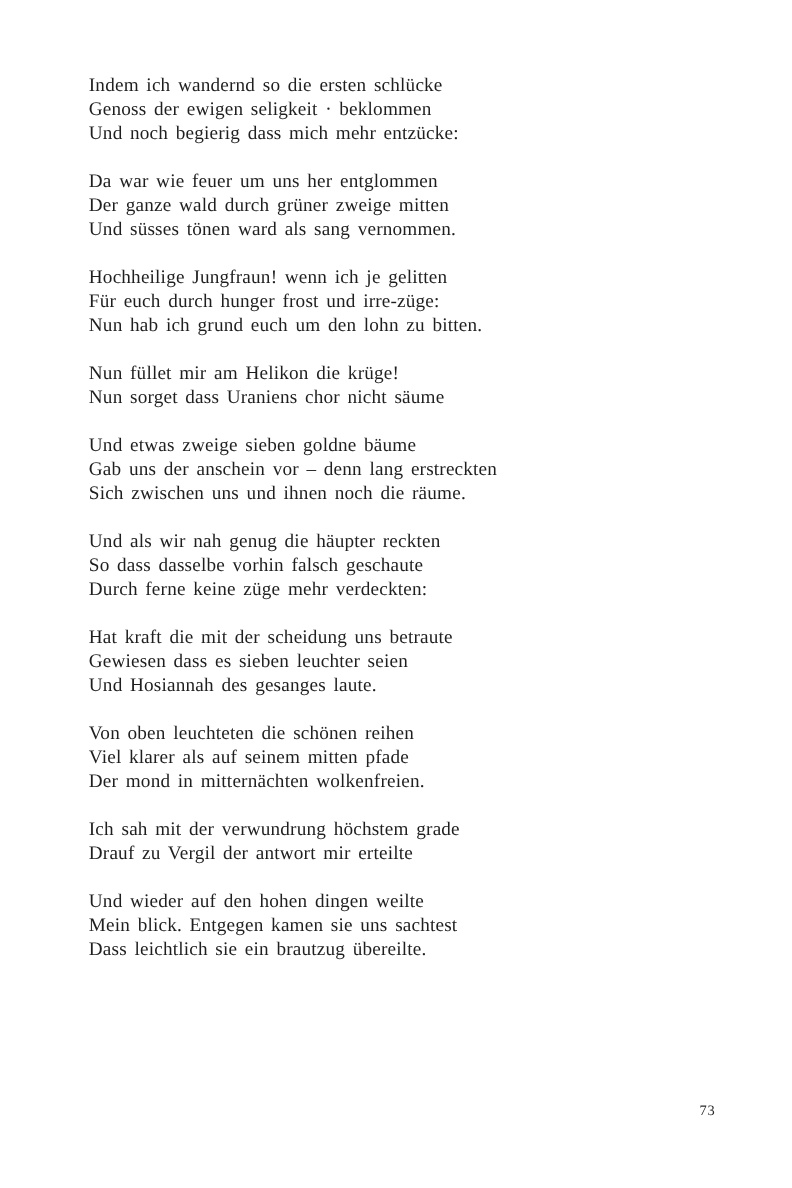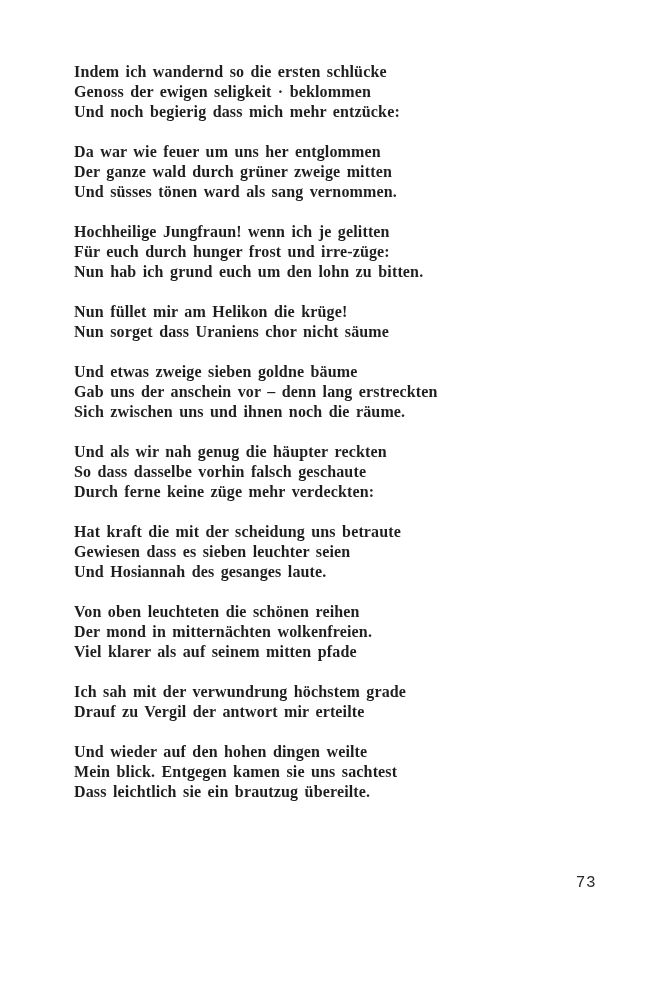--- a/index.html
+++ b/index.html
@@ -23,30 +23,28 @@
     font-size: 16px;
     line-height: 20px;
     word-spacing: 2.2px;
     letter-spacing: 0.15px;
   }
   .stanza {
     margin: 0 0 20px 0;
   }
   .poem-line {
     white-space: nowrap;
-    font-weight: bold;
   }
   .page-number {
     position: absolute;
-    top: 874px;
+    top: 918px;
     right: 64px;
     color: #2a2a2a;
-    font-size: 16px;
+    font-size: 12px;
     letter-spacing: 0.5px;
-    font-family: Liberation Mono, monospace;
   }
 </style>
 </head>
 <body>
 
 <div class="poem">
 
   <div class="stanza">
     <div class="poem-line">Indem ich wandernd so die ersten schlücke</div>
     <div class="poem-line">Genoss der ewigen seligkeit · beklommen</div>
@@ -83,22 +81,22 @@
   </div>
 
   <div class="stanza">
     <div class="poem-line">Hat kraft die mit der scheidung uns betraute</div>
     <div class="poem-line">Gewiesen dass es sieben leuchter seien</div>
     <div class="poem-line">Und Hosiannah des gesanges laute.</div>
   </div>
 
   <div class="stanza">
     <div class="poem-line">Von oben leuchteten die schönen reihen</div>
+    <div class="poem-line">Viel klarer als auf seinem mitten pfade</div>
     <div class="poem-line">Der mond in mitternächten wolkenfreien.</div>
-    <div class="poem-line">Viel klarer als auf seinem mitten pfade</div>
   </div>
 
   <div class="stanza">
     <div class="poem-line">Ich sah mit der verwundrung höchstem grade</div>
     <div class="poem-line">Drauf zu Vergil der antwort mir erteilte</div>
   </div>
 
   <div class="stanza">
     <div class="poem-line">Und wieder auf den hohen dingen weilte</div>
     <div class="poem-line">Mein blick. Entgegen kamen sie uns sachtest</div>

